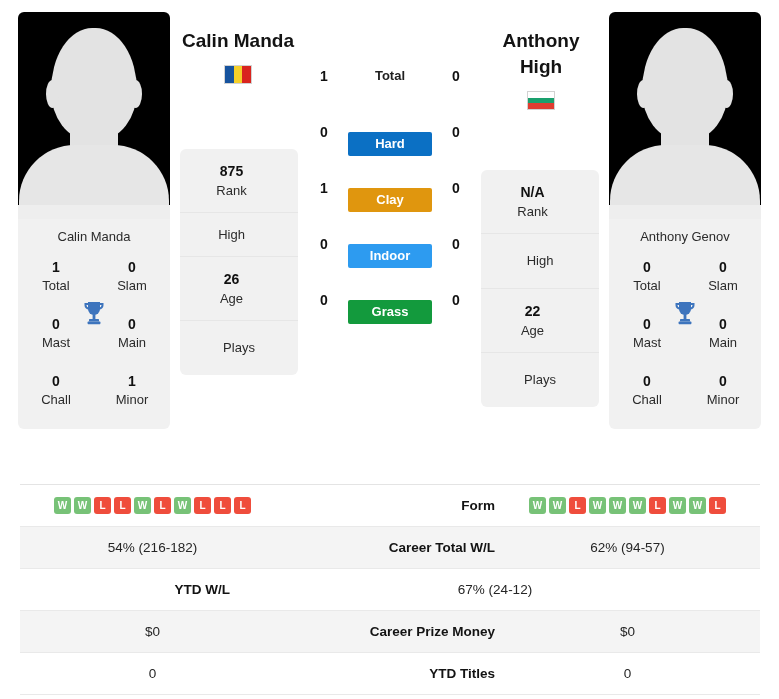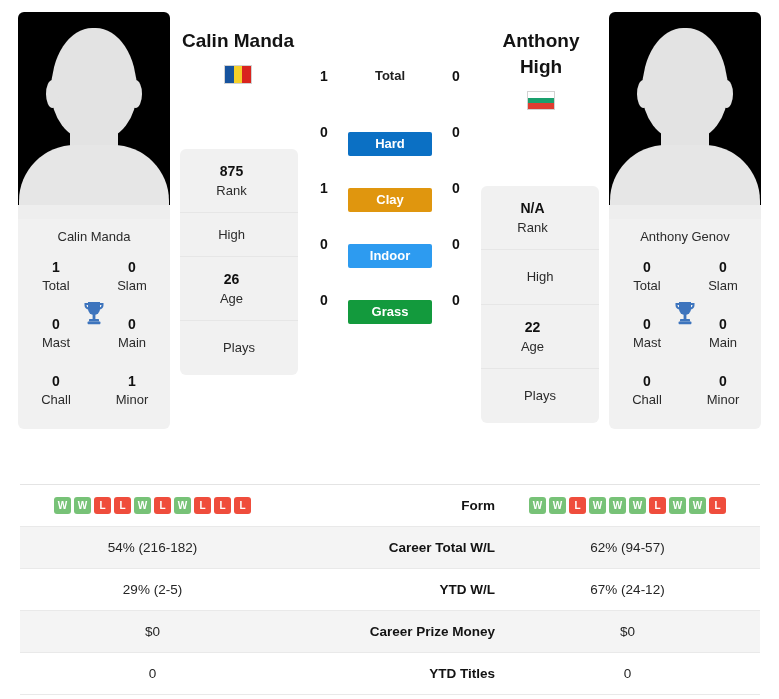--- a/index.html
+++ b/index.html
@@ -209,21 +209,21 @@
 
   
   .info-card {
     position: absolute;
     width: 118px;
     background: #f1f1f1;
     border-radius: 6px;
     overflow: hidden;
   }
   .info-card.left  { left: 180px; top: 149px; }
-  .info-card.right { left: 481px; top: 186px; }
+  .info-card.right { left: 481px; top: 170px; }
   .info-sec {
     text-align: center;
     padding: 12px 15px 12px 0;
     border-bottom: 1px solid #e6e6e6;
   }
   .info-sec:last-child { border-bottom: none; }
   .info-sec.tall { padding: 17px 0 18px 0; }
   .info-num {
     font-size: 14px;
     font-weight: bold;
@@ -505,21 +505,20 @@
       </div>
     </div>
 
     <div class="stat-row shaded">
       <div class="stat-left">54% (216-182)</div>
       <div class="stat-mid">Career Total W/L</div>
       <div class="stat-right">62% (94-57)</div>
     </div>
 
     <div class="stat-row plain">
-      <div class="stat-left">29% (2-5)</div>
       <div class="stat-mid">YTD W/L</div>
       <div class="stat-right">67% (24-12)</div>
     </div>
 
     <div class="stat-row shaded">
       <div class="stat-left">$0</div>
       <div class="stat-mid">Career Prize Money</div>
       <div class="stat-right">$0</div>
     </div>
 

